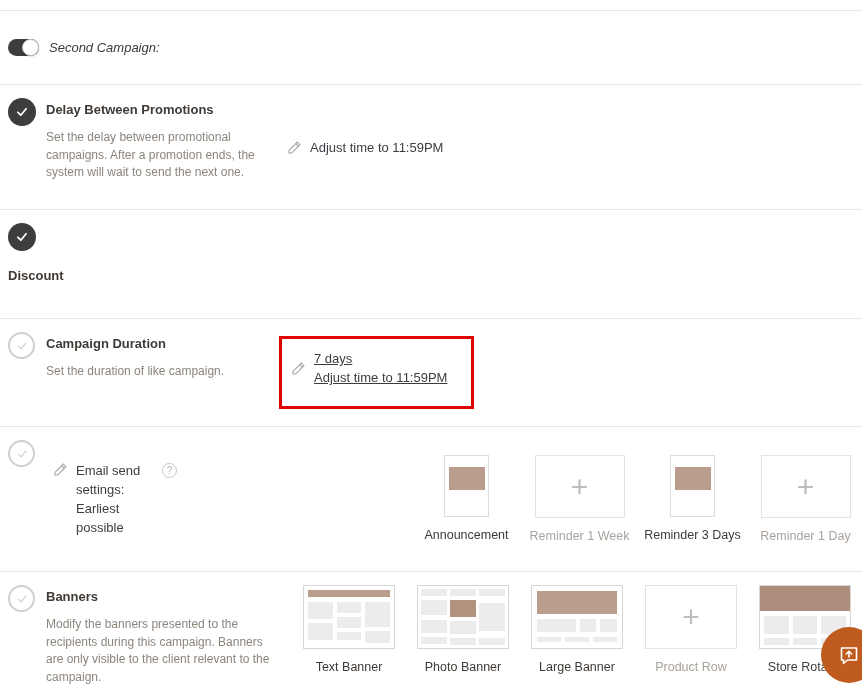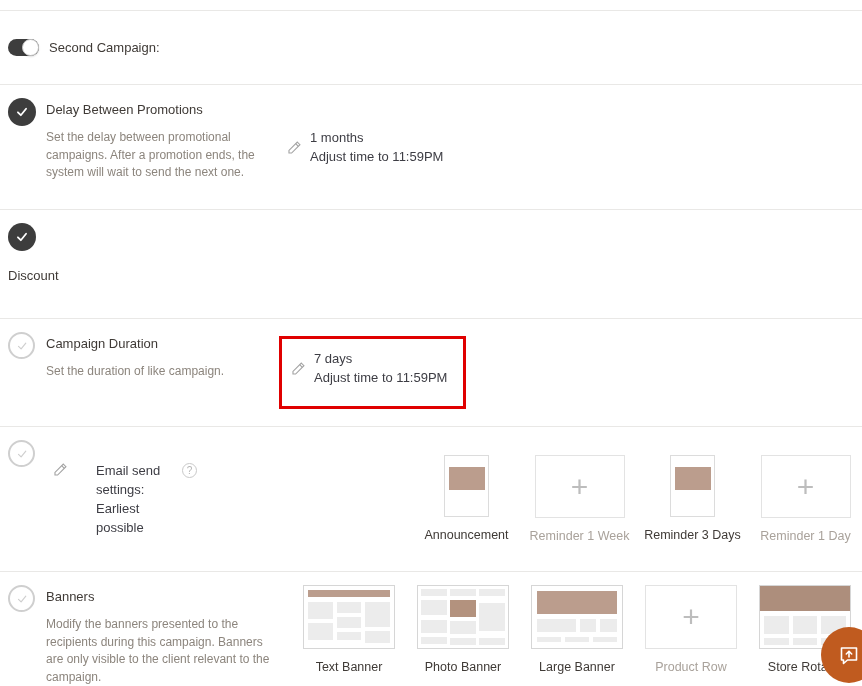--- a/index.html
+++ b/index.html
@@ -12,53 +12,53 @@
   .divider { border:0; border-top:1px solid #e9e8e6; }
 
   
   .toggle-row { height:74px; display:flex; align-items:center; padding-left:8px;
                 border-bottom:1px solid #e9e8e6; }
   .toggle { width:31px; height:17px; background:#3d3d3d; border-radius:9px;
             position:relative; cursor:pointer; flex:0 0 auto; }
   .toggle .knob { position:absolute; right:0; top:0; width:17px; height:17px;
             background:#fff; border:1px solid #c9c9c9; border-radius:50%;
             box-shadow:0 1px 2px rgba(0,0,0,.15); }
-  .toggle-label { margin-left:10px; font-size:13px; color:#3f3a36; }
+  .toggle-label { margin-left:10px; font-size:13px; color:#3f3a36;font-style:italic; }
 
   
   .section { display:flex; align-items:stretch; border-bottom:1px solid #e9e8e6;
              padding:0 0 0 8px; }
   .sec-delay    { min-height:125px; }
   .sec-discount { min-height:109px;flex-direction:column; }
   .sec-duration { min-height:108px; }
   .sec-emails   { min-height:145px; }
   .sec-banners  { min-height:113px; border-bottom:0; }
 
   .check-col { width:38px; flex:0 0 auto; padding-top:13px; }
   .check { width:28px; height:28px; border-radius:50%; display:flex;
            align-items:center; justify-content:center; }
   .check-on  { background:#3d3d3d; }
   .check-off { background:#fff; border:2px solid #cfcfcf; width:27px; height:27px; }
   .check svg { width:14px; height:14px; }
 
   .info-col { width:234px; flex:0 0 auto; padding-top:17px; }
-  .sec-title { font-size:13px; font-weight:400; color:#3f3a36; margin-bottom:12px; }
+  .sec-title { font-size:13px; font-weight:700; color:#3f3a36; margin-bottom:12px; }
   .sec-desc  { font-size:12px; line-height:17.5px; color:#8c857d; }
 
   .value-wrap { display:flex; align-items:center; align-self:center; margin-left:6px; }
   .value-wrap.top { align-items:flex-start; }
   .pencil { width:17px; height:17px; flex:0 0 auto; margin-right:7px; cursor:pointer; }
   .pencil svg { width:17px; height:17px; }
   .value-lines { font-size:13px; line-height:19px; color:#3d3d44; }
   .value-lines div { white-space:nowrap; }
-  .value-narrow { width:72px;margin-left:20px; }
+  .value-narrow { width:72px; }
   .value-narrow div { white-space:normal; }
 
   .highlight-box { align-self:center; margin-left:-1px; border:3px solid #e00000;
-                   padding:10px 16px 19px 8px; }
+                   padding:10px 24px 19px 8px;text-decoration:underline; }
   .highlight-box .value-wrap { align-self:auto; margin-left:0; }
 
   .help { width:15px; height:15px; border:1px solid #c9c9c9; border-radius:50%;
           color:#b5b5b5; font-size:10px; display:flex; align-items:center;
           justify-content:center; margin-left:14px; margin-top:2px; cursor:pointer; }
 
   
   .cards { display:flex; align-self:center; margin-left:auto; }
   .slot { width:113px; display:flex; flex-direction:column; align-items:center; }
   .slot-b { width:114px; }
@@ -126,21 +126,20 @@
     <div class="sec-desc">Set the delay between promotional campaigns. After a promotion ends, the system will wait to send the next one.</div>
   </div>
   <div class="value-wrap">
     <span class="pencil">
       <svg viewBox="0 0 20 20">
           <path d="M13.3 3.6l3.1 3.1L6.6 16.5H3.5v-3.1L13.3 3.6z" fill="none" stroke="#a3a3a3" stroke-width="1.3"></path>
           <path d="M11.4 5.5l3.1 3.1" stroke="#a3a3a3" stroke-width="1.3"></path>
         </svg>
     </span>
     <div class="value-lines">
-      <div>1 months</div>
       <div>Adjust time to 11:59PM</div>
     </div>
   </div>
 </div>
 
 <div class="section sec-discount">
   <div class="check-col">
     <div class="check check-on">
       <svg viewBox="0 0 24 24">
           <path d="M5 12.5l5 5 9-11" stroke="#fff" stroke-width="3" fill="none" stroke-linecap="round" stroke-linejoin="round"></path>

